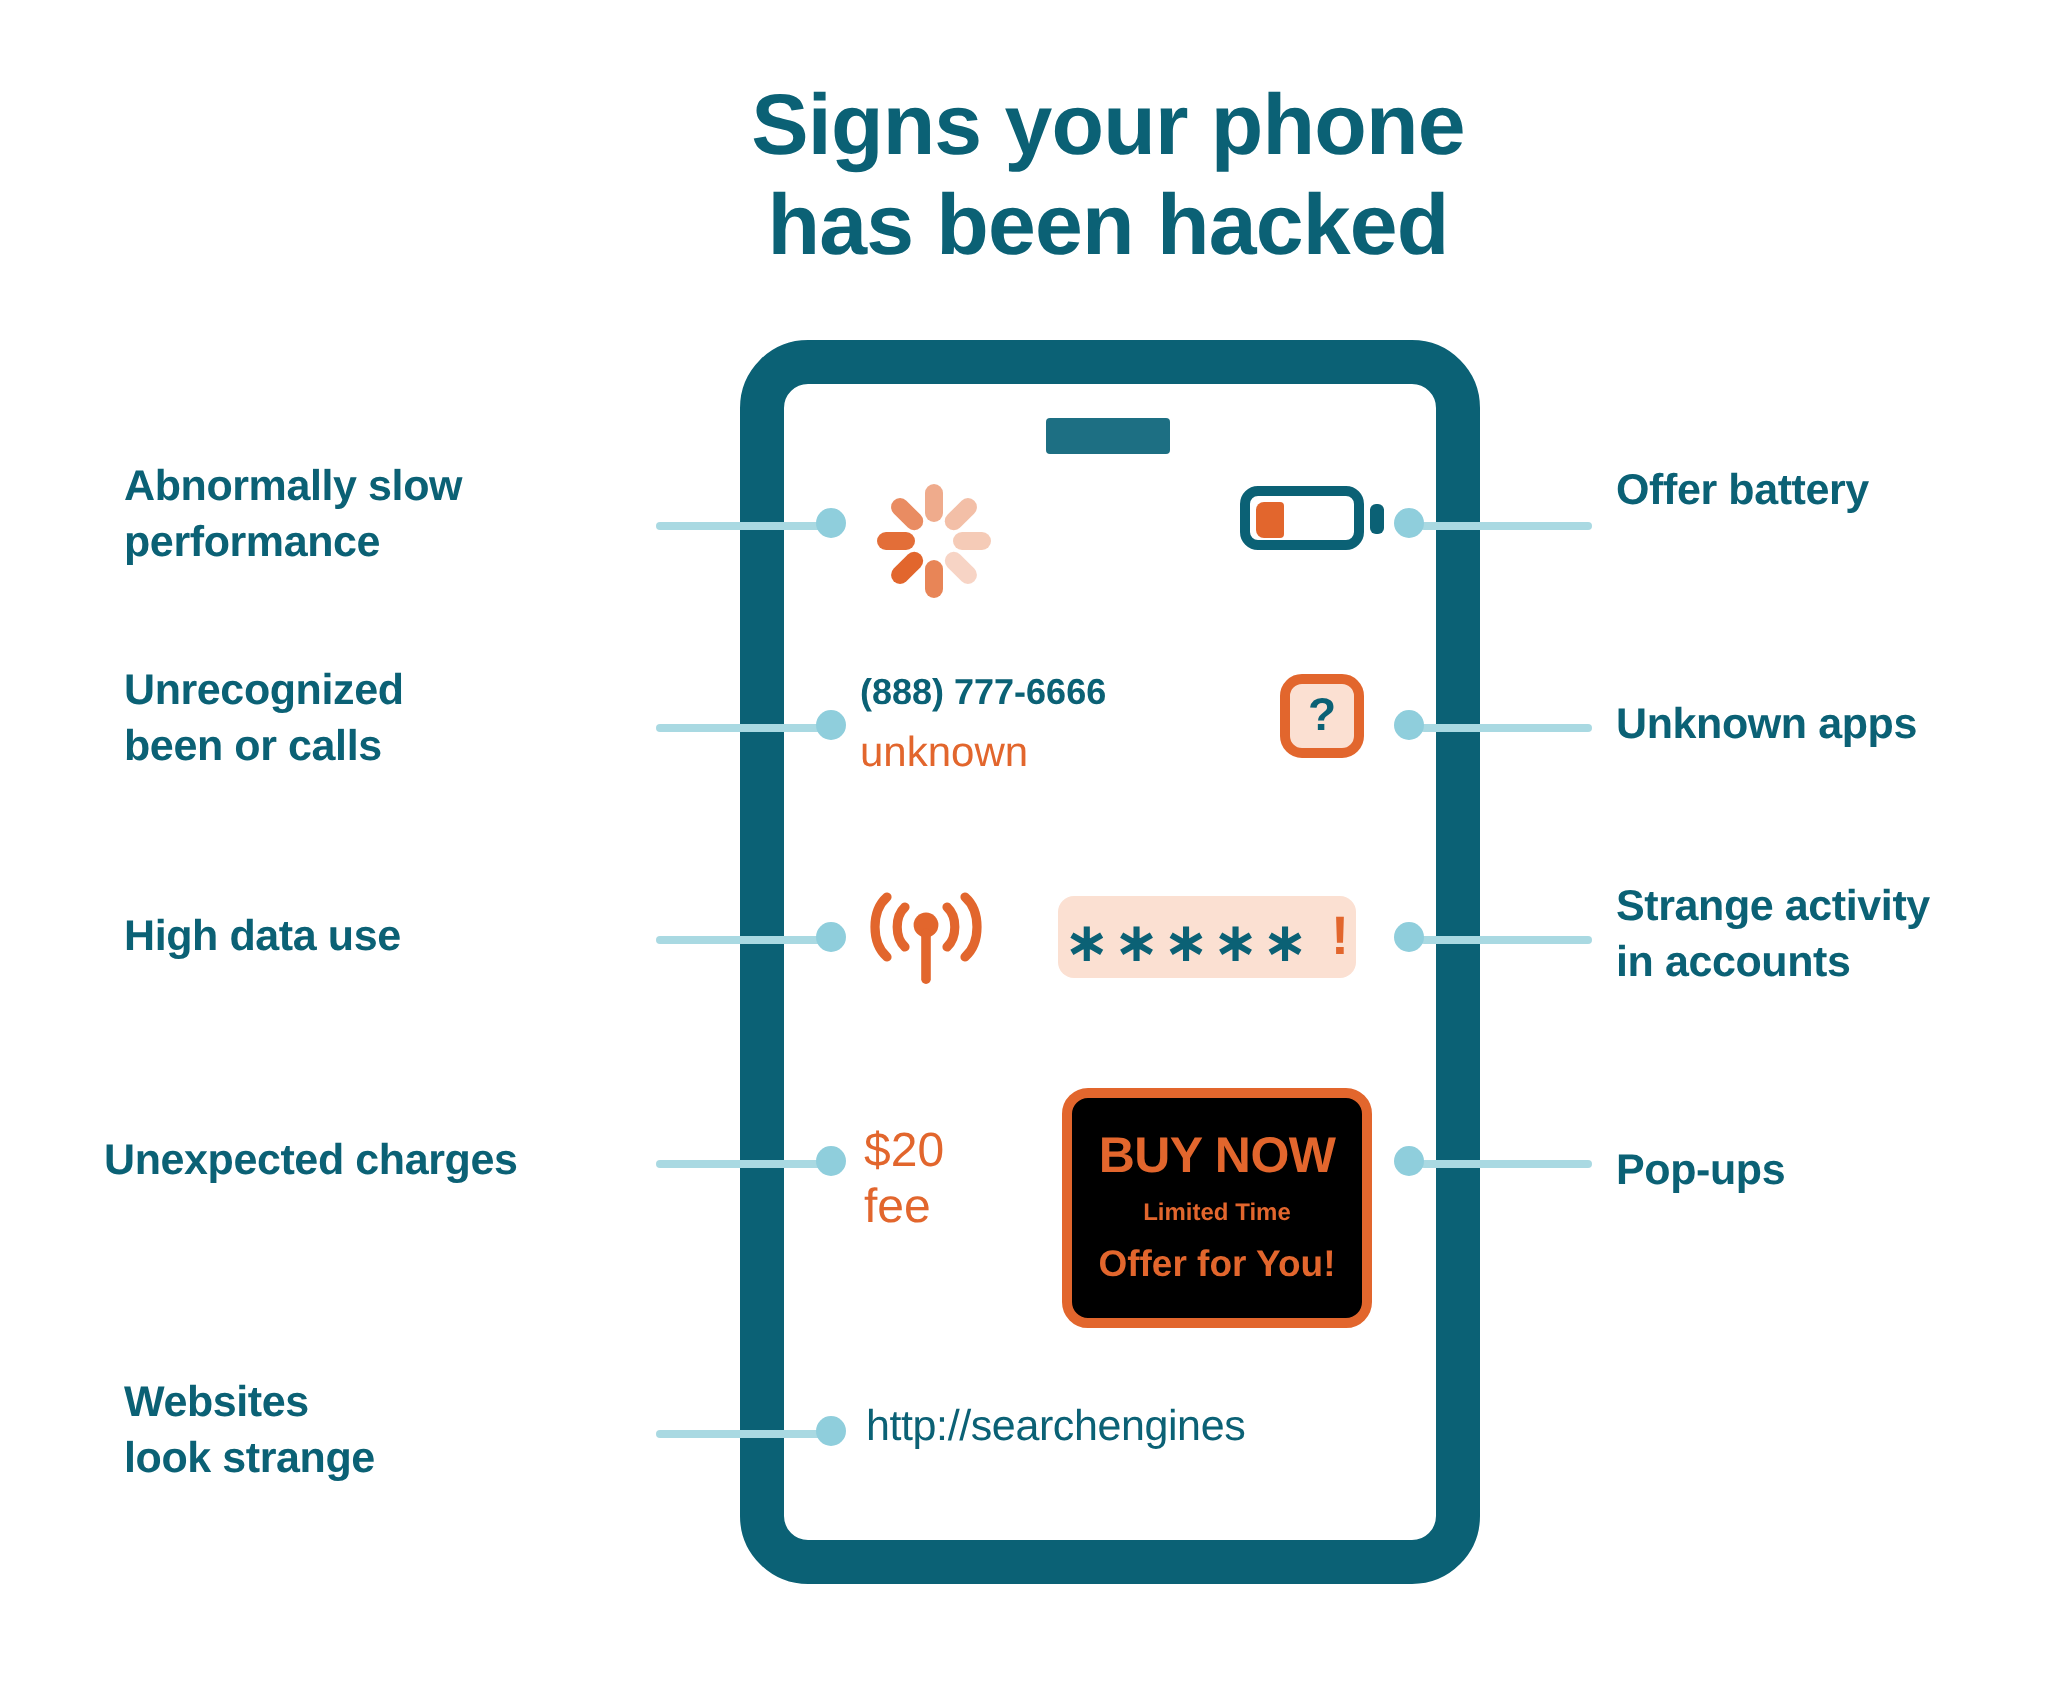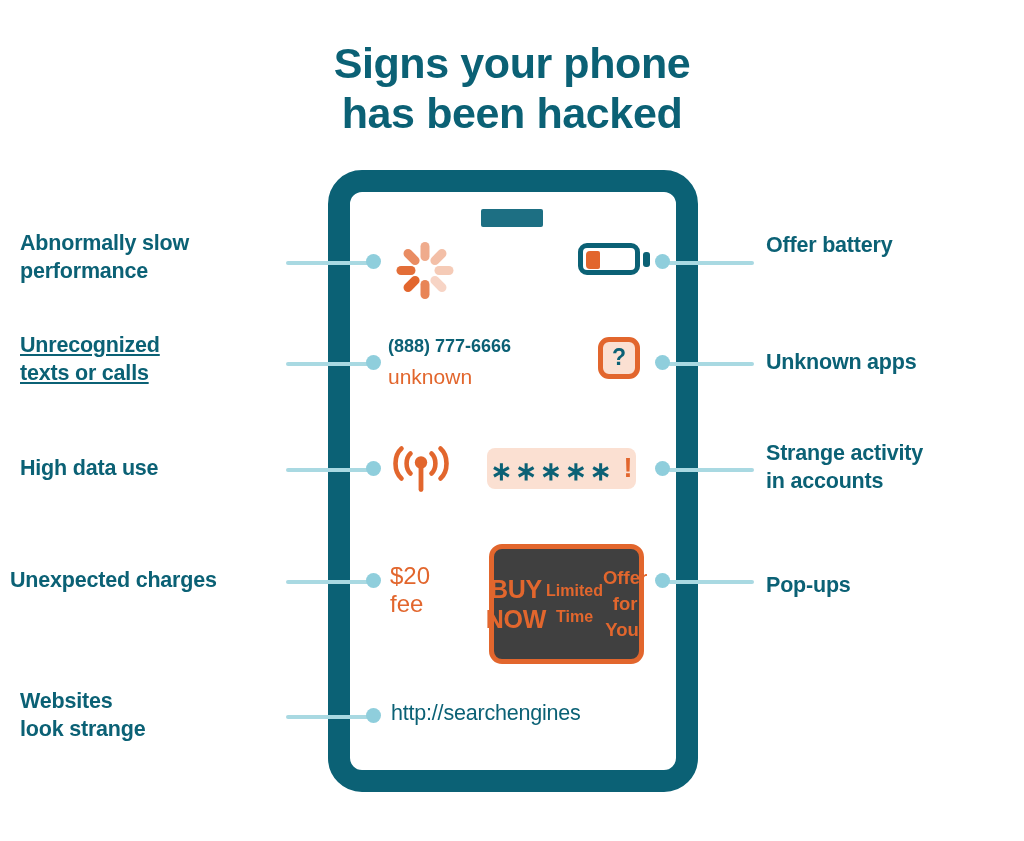--- a/index.html
+++ b/index.html
@@ -2,21 +2,21 @@
 <html><head>
 <meta charset="utf-8">
 <style>
   html,body{margin:0;padding:0;background:#ffffff;}
   body{
     width:1024px;height:841px;
     font-family:"Liberation Sans", sans-serif;
     position:relative;overflow:hidden;
     -webkit-font-smoothing:antialiased;
   }
-  .stage{position:absolute;inset:0;}
+  .stage{position:absolute;inset:0;margin-left:42px;}
 
   
   .title{
     position:absolute;left:0;top:38px;width:1024px;
     text-align:center;
     color:#0B6175;
     font-size:43px;line-height:50px;
     font-weight:bold;letter-spacing:-0.4px;
   }
   .title span{display:block;}
@@ -118,26 +118,26 @@
   .fee{
     position:absolute;left:390px;top:562px;
     color:#E2662D;font-size:24px;line-height:28px;font-weight:normal;
   }
 
   
   .popup{
     position:absolute;left:489px;top:544px;
     width:155px;height:120px;
     border:5px solid #E2662D;border-radius:13px;
-    background:#404040;box-sizing:border-box;
-    display:flex;align-items:center;justify-content:center;
+    background:#000000;box-sizing:border-box;
+    display:flex;flex-direction:column;align-items:center;justify-content:center;
     color:#E2662D;text-align:center;
   }
   .popup .l1{font-size:25px;font-weight:bold;line-height:30px;letter-spacing:-0.3px;}
-  .popup .l2{font-size:16px;font-weight:bold;line-height:26px;}
+  .popup .l2{font-size:12px;font-weight:bold;line-height:26px;}
   .popup .l3{font-size:18.5px;font-weight:bold;line-height:26px;}
 
   
   .url{
     position:absolute;left:391px;top:701px;
     color:#0B6175;font-size:21.5px;font-weight:normal;letter-spacing:-0.2px;
   }
 </style>
 </head>
 <body>
@@ -177,23 +177,23 @@
   <div class="dot" style="left:655px;top:461px;"></div>
 
   <div class="conn" style="left:668px;top:580px;width:86px;"></div>
   <div class="dot" style="left:655px;top:573px;"></div>
 
   <div class="label left" style="left:20px;top:229px;width:250px;">
     <div>Abnormally slow</div>
     <div>performance</div>
   </div>
 
-  <div class="label left" style="left:20px;top:331px;width:250px;text-decoration:underline;">
+  <div class="label left" style="left:20px;top:331px;width:250px;">
     <div>Unrecognized</div>
-    <div>texts or calls</div>
+    <div>been or calls</div>
   </div>
 
   <div class="label left" style="left:20px;top:454px;width:250px;">
     <div>High data use</div>
   </div>
 
   <div class="label left" style="left:20px;top:687px;width:250px;">
     <div>Websites</div>
     <div>look strange</div>
   </div>

